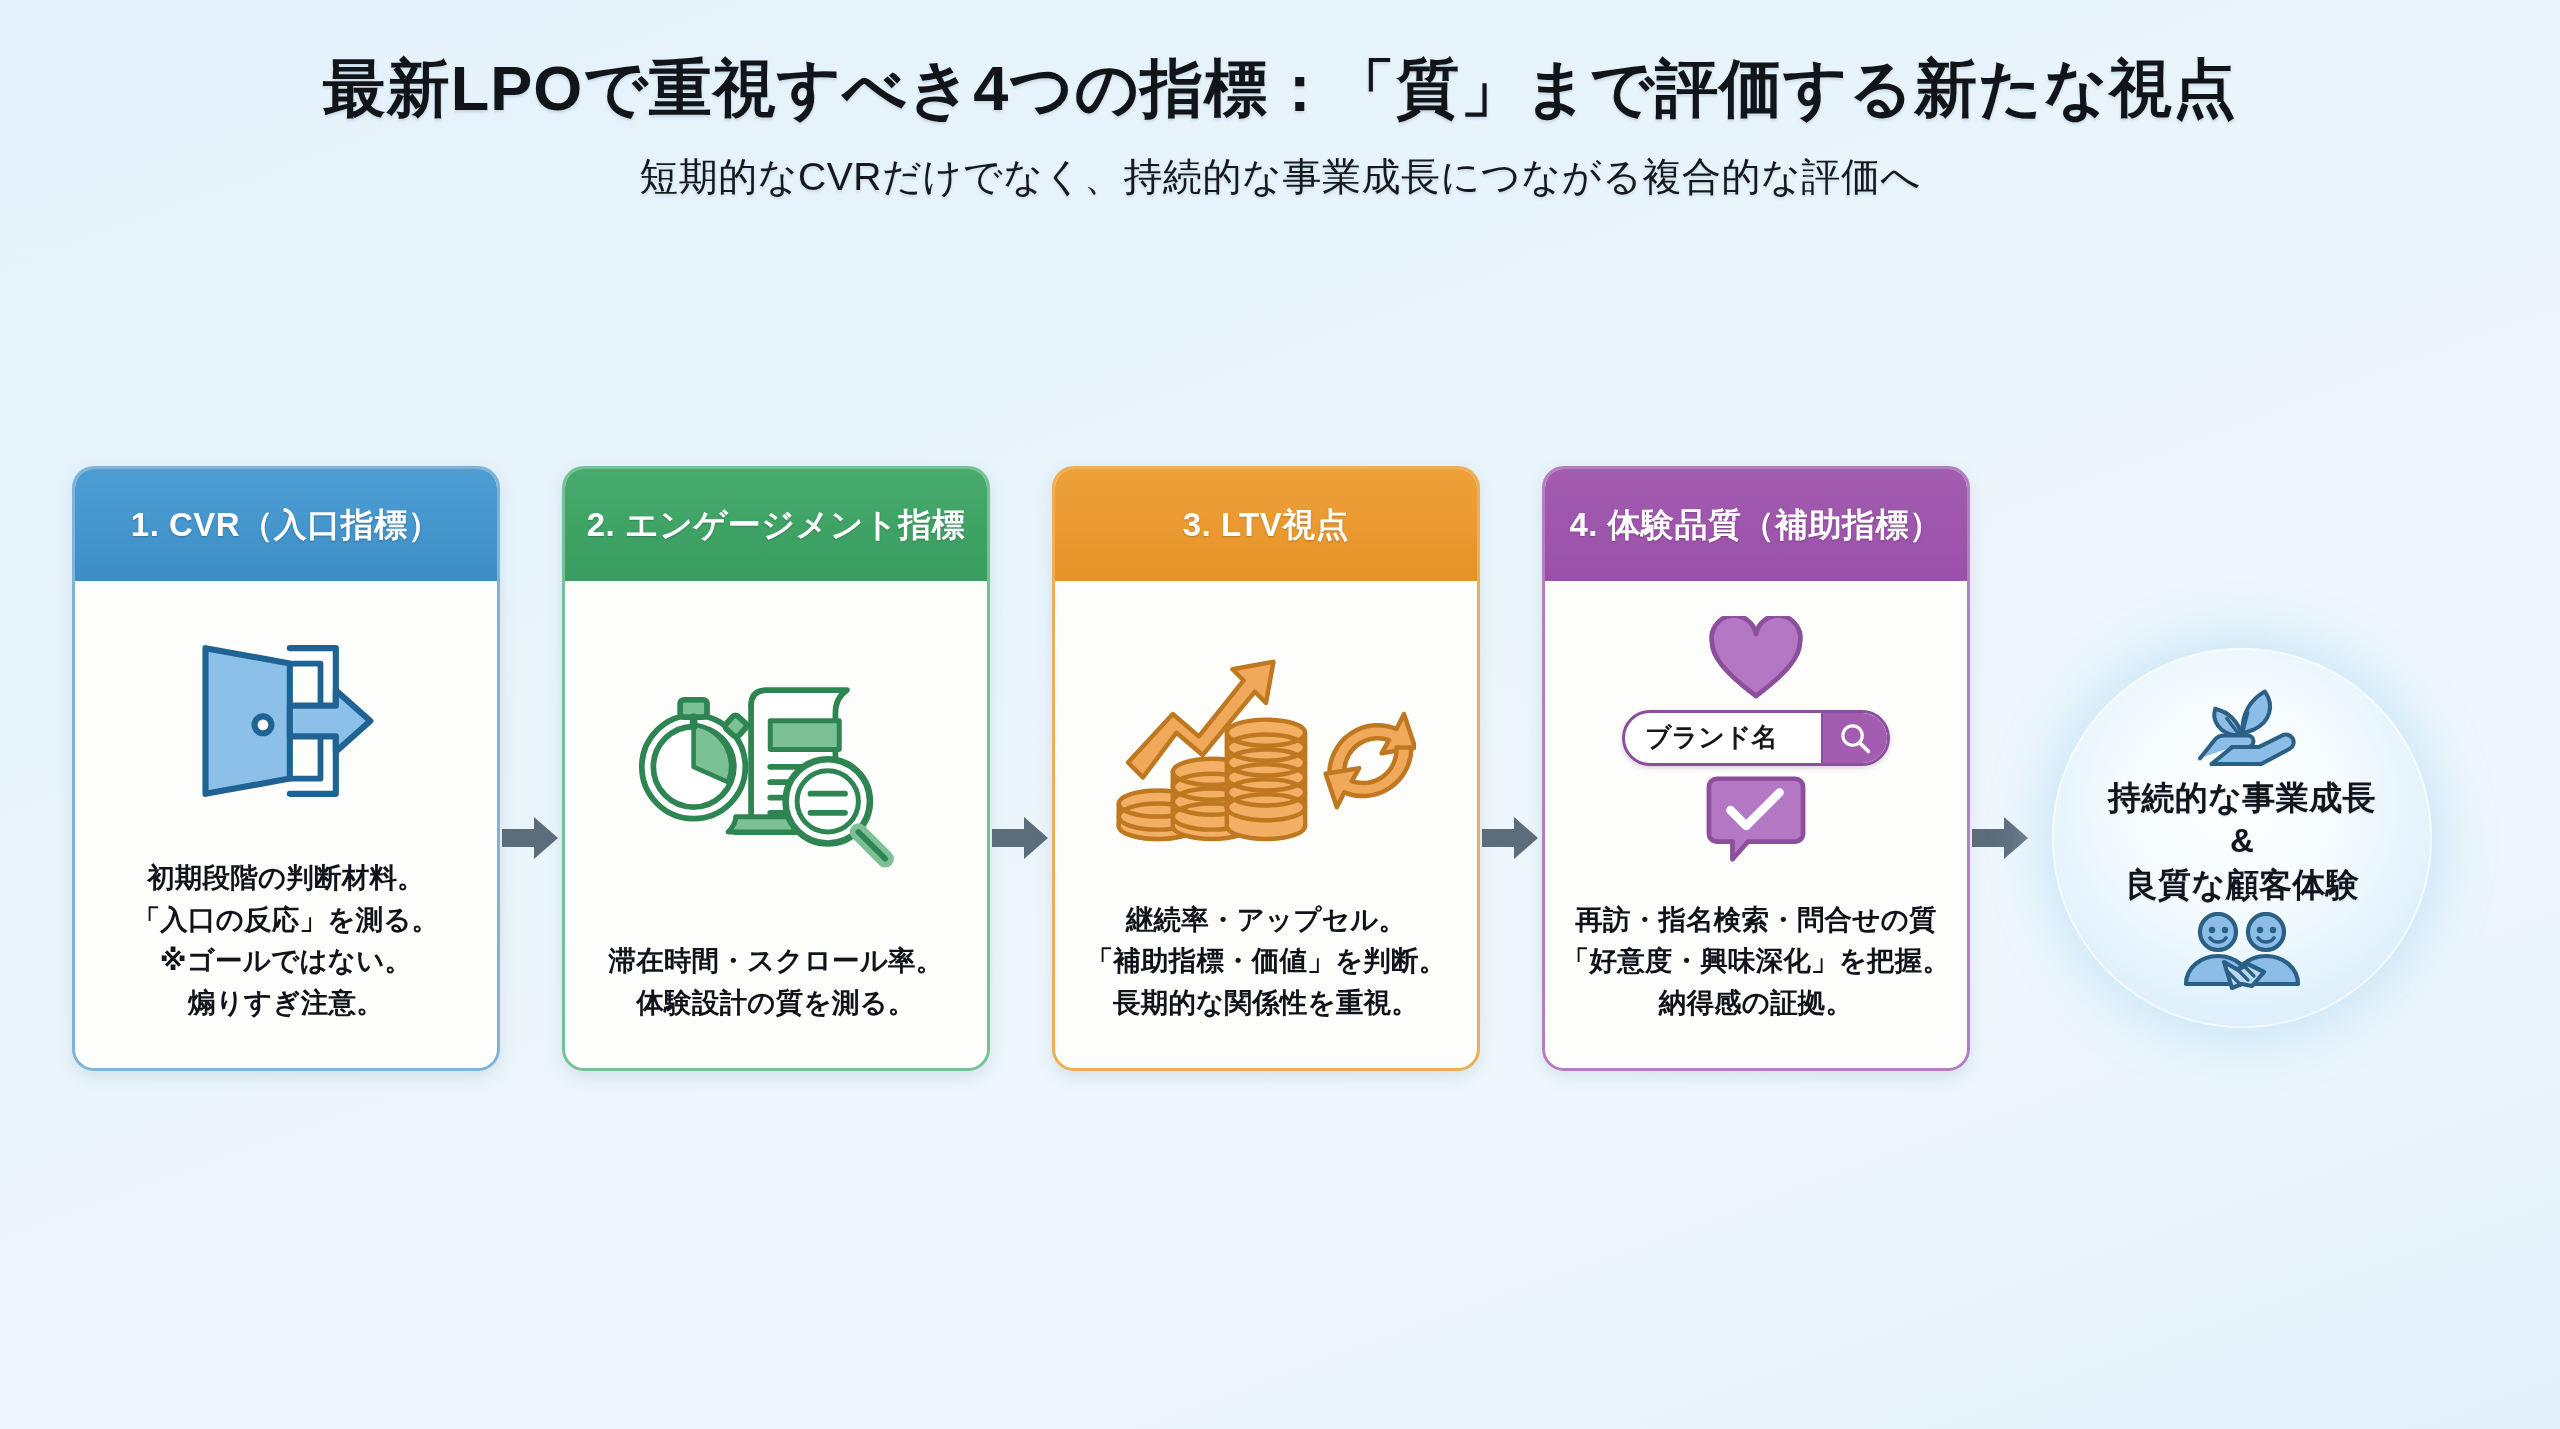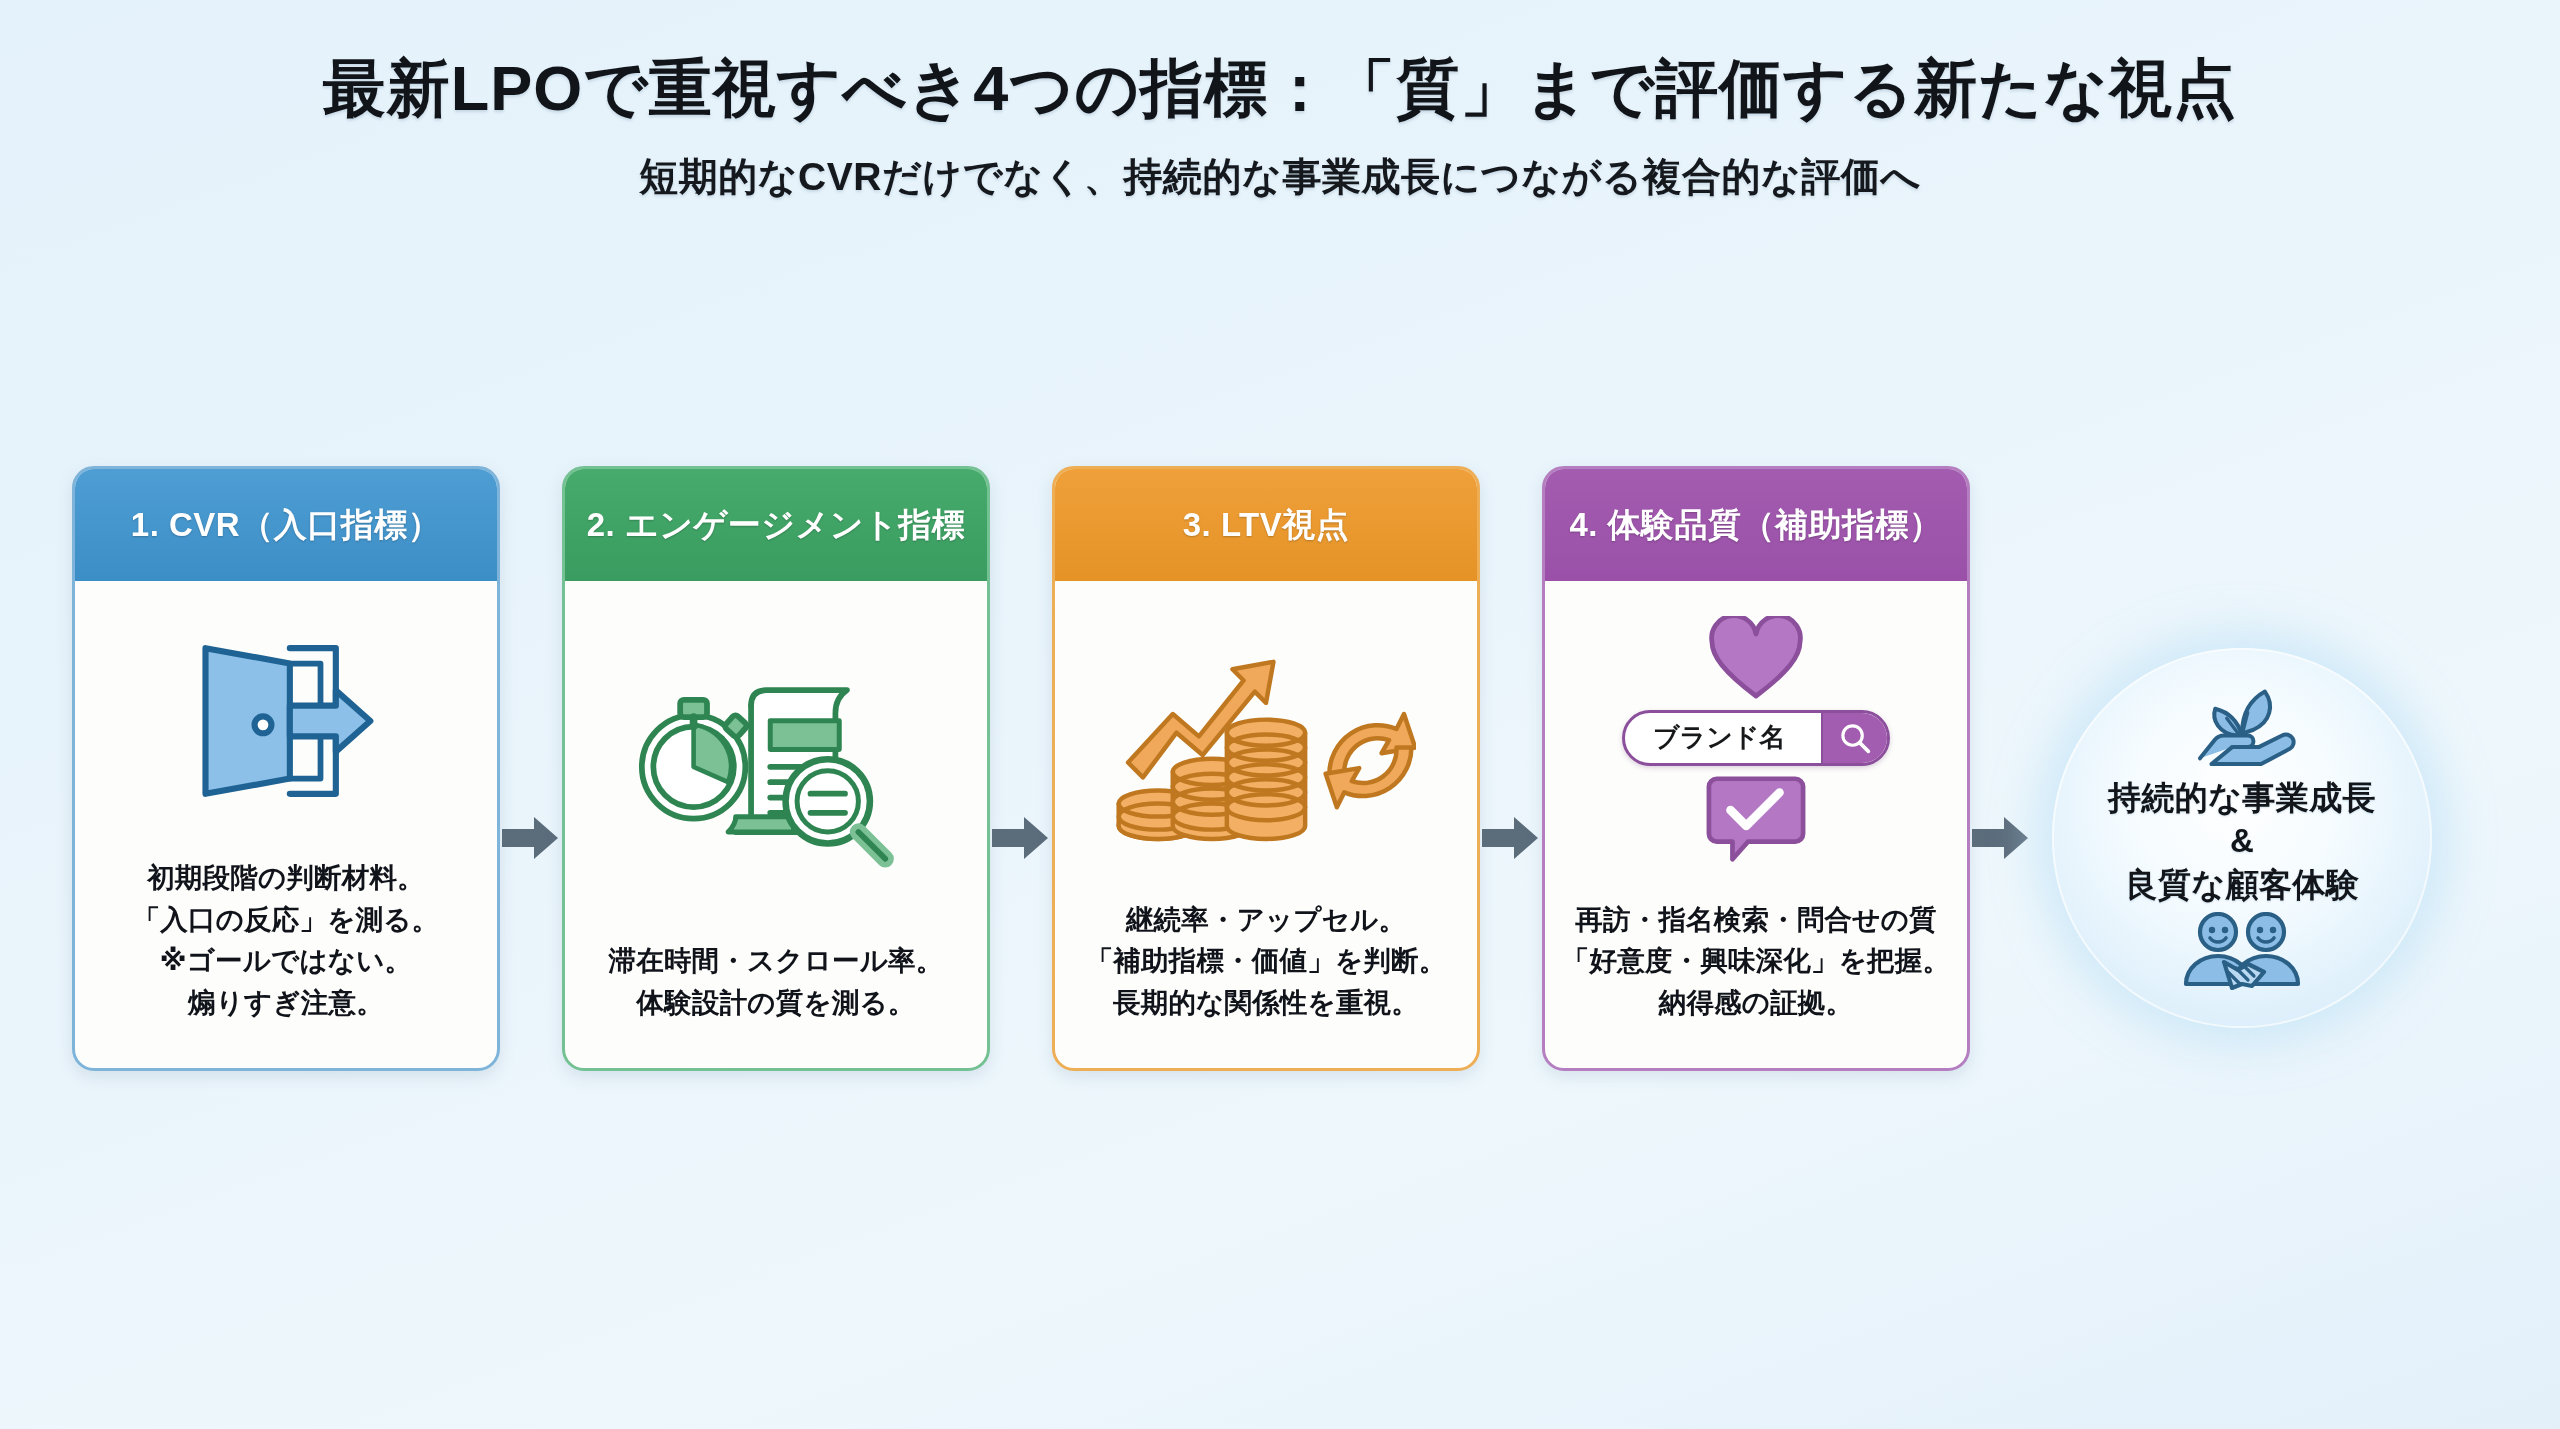--- a/index.html
+++ b/index.html
@@ -28,21 +28,21 @@
     font-weight: 700;
     color: #111418;
     letter-spacing: 1px;
     line-height: 1.15;
     text-shadow: 0 2px 3px rgba(120,150,175,0.30);
   }
 
   .page-subtitle {
     margin-top: 26px;
     font-size: 39px;
-    font-weight: 700;
+    font-weight: 400;
     color: #15191e;
     letter-spacing: 0.5px;
     text-shadow: 0 2px 3px rgba(120,150,175,0.28);
   }
 
   
   .flow {
     position: absolute;
     top: 466px;
     left: 0;
@@ -177,21 +177,20 @@
     overflow: hidden;
     box-shadow: 0 2px 5px rgba(120,80,140,0.25);
   }
   .search-pill .sp-text {
     flex: 1;
     padding-left: 20px;
     font-size: 26px;
     font-weight: 700;
     color: #17181a;
     white-space: nowrap;
-    margin-left: 8px;
   }
   .search-pill .sp-btn {
     width: 66px;
     height: 100%;
     background: #a25cb0;
     display: flex;
     align-items: center;
     justify-content: center;
     border-left: 2px solid #8c4f9c;
   }

